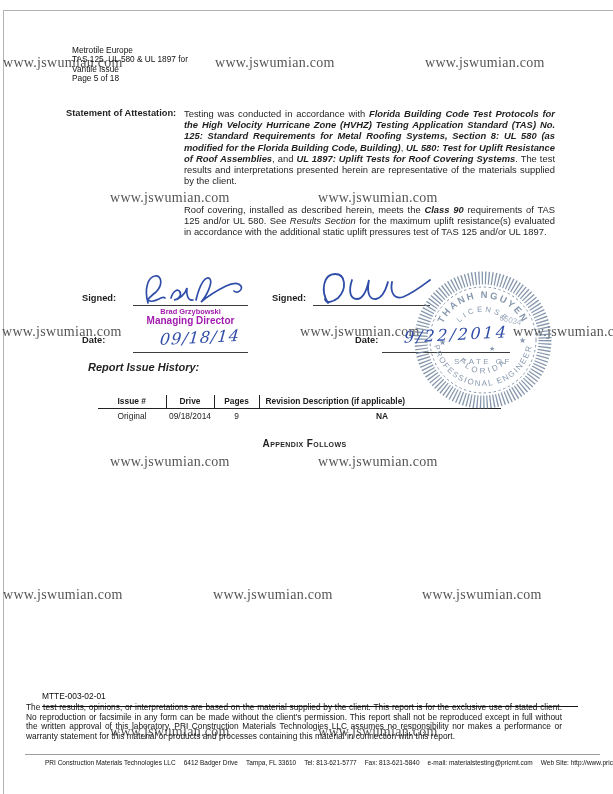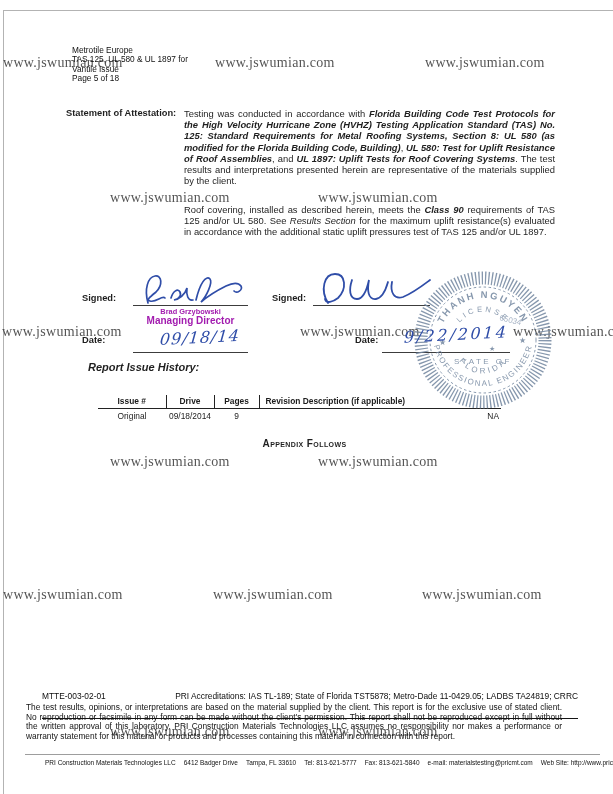--- a/index.html
+++ b/index.html
@@ -46,31 +46,31 @@
 
   .hist-heading { position:absolute; left:88px; top:350px; font-weight:bold; font-size:11px;font-style:italic; }
   table.hist { position:absolute; left:98px; top:384px; width:403px; border-collapse:collapse; font-size:8.4px; color:#1c1c1c; }
   table.hist th {
     font-weight:bold; text-align:center; padding:1px 2px 2px 2px;
     border-bottom:1.2px solid #222;
   }
   table.hist th:not(:last-child) { border-right:1px solid #222; }
   table.hist th:last-child { text-align:left; padding-left:6px; }
   table.hist td { text-align:center; padding:2px 2px 1px 2px; }
-  table.hist td:last-child { text-align:right; padding-left:6px; }
+  table.hist td:last-child { text-align:center; padding-left:6px;font-weight:bold; }
 
   .appendix {
     position:absolute; left:0; top:427px; width:609px; text-align:center;
     font-weight:bold; font-size:10px; font-variant:small-caps; letter-spacing:.4px;
   }
 
   .accred {
     position:absolute; left:42px; top:680px; width:536px; display:flex;
-    justify-content:space-between; font-size:8.4px; border-bottom:1px solid #141414;
-    padding-bottom:17px; white-space:nowrap; color:#0c0c0c;
+    justify-content:flex-start; font-size:8.4px; border-bottom:1px solid #141414;
+    padding-bottom:5px; white-space:nowrap; color:#0c0c0c;
   }
   .disclaimer {
     position:absolute; left:26px; top:692px; width:536px; font-size:8.35px;
     line-height:9.7px; text-align:justify; color:#141414;
   }
   .botrule { position:absolute; left:25px; top:743px; width:575px; height:1px; background:#9d9d9d; }
   .company {
     position:absolute; left:45px; top:748px; width:545px; display:flex; gap:8px;
     font-size:6.5px; white-space:nowrap; color:#111;
   }
@@ -195,21 +195,20 @@
           <td>9</td>
           <td>NA</td>
         </tr>
       </tbody>
     </table>
 
     <div class="appendix">Appendix Follows</div>
 
     <div class="accred">
       <span>MTTE-003-02-01</span>
-      <span>PRI Accreditations: IAS TL-189; State of Florida TST5878; Metro-Dade 11-0429.05; LADBS TA24819; CRRC</span>
     </div>
     <div class="disclaimer">The test results, opinions, or interpretations are based on the material supplied by the client.  This report is for the exclusive use of stated client.  No reproduction or facsimile in any form can be made without the client's permission.  This report shall not be reproduced except in full without the written approval of this laboratory.  PRI Construction Materials Technologies LLC assumes no responsibility nor makes a performance or warranty statement for this material or products and processes containing this material in connection with this report.</div>
     <div class="botrule"></div>
     <div class="company">
       <span>PRI Construction Materials Technologies LLC</span>
       <span>6412 Badger Drive</span>
       <span>Tampa, FL 33610</span>
       <span>Tel: 813-621-5777</span>
       <span>Fax: 813-621-5840</span>
       <span>e-mail: materialstesting@pricmt.com</span>

